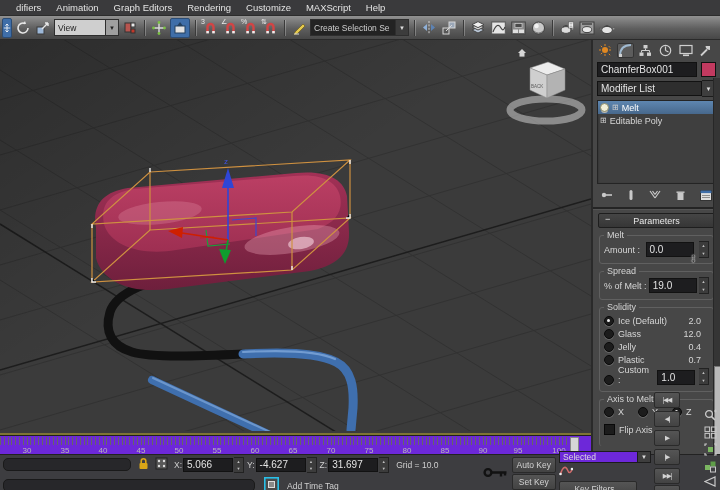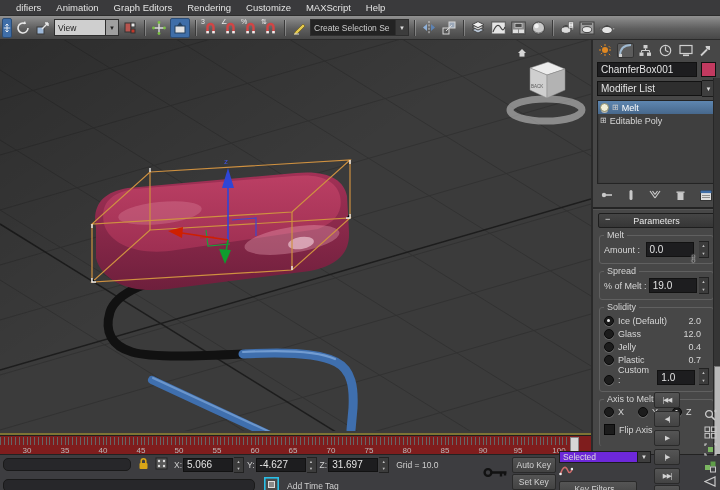--- a/index.html
+++ b/index.html
@@ -25,21 +25,21 @@
   .combo.dark .cval{background:#232323;color:#cfcfcf;min-width:78px;}
   .combo .carr{width:12px;height:100%;background:#9f9f9f;color:#222;font-size:6px;
                display:flex;align-items:center;justify-content:center;border-left:1px solid #2e2e2e;}
   .combo.dark .carr{background:#3c3c3c;color:#ddd;}
   .snaplbl{font-size:7px;color:#e8e8e8;position:absolute;top:-1px;left:0;}
 
   
   .main{display:flex;height:416px;}
   .vpcol{width:591px;display:flex;flex-direction:column;}
   .viewport{position:relative;height:393px;background:#3b3b3b;border-bottom:2px solid #7d7434;}
-  .trackbar{height:21px;background:#7f1d1d;position:relative;border-top:1px solid #1f1f1f;}
+  .trackbar{height:21px;background:#6d28d9;position:relative;border-top:1px solid #1f1f1f;}
   .ticks{position:absolute;top:1px;left:0;width:572px;height:8px;
          background:repeating-linear-gradient(90deg,#666 0,#666 1px,transparent 1px,transparent 3.8px);}
   .tlabel{position:absolute;top:10px;font-size:8px;color:#b9b9b9;transform:translateX(-50%);}
   .tb-end{position:absolute;right:12px;top:1px;width:7px;height:18px;background:#d6d6d6;border:1px solid #888;}
 
   
   .cmdpanel{width:129px;background:#474747;border-left:2px solid #2a2a2a;position:relative;
             font-size:9px;color:#d6d6d6;overflow:hidden;}
   .tabs{display:flex;align-items:center;gap:3px;padding:3px 4px 2px;}
   .tab{width:17px;height:15px;display:flex;align-items:center;justify-content:center;border-radius:2px;}

